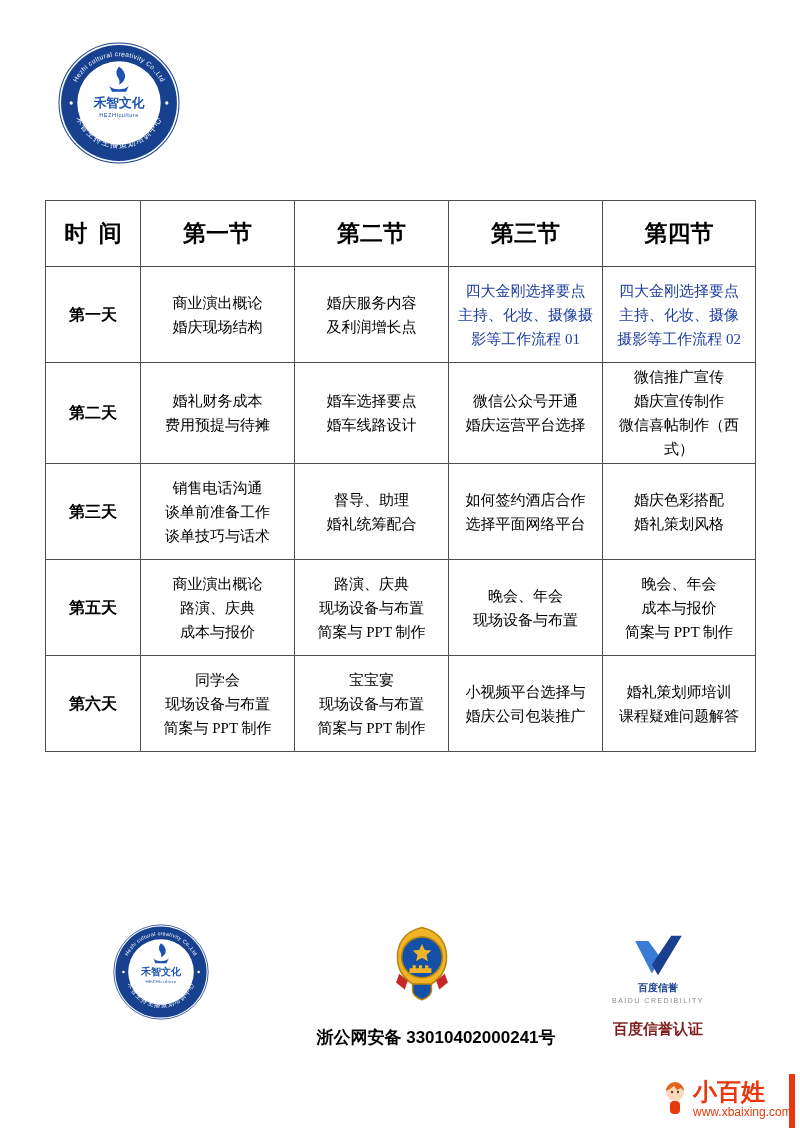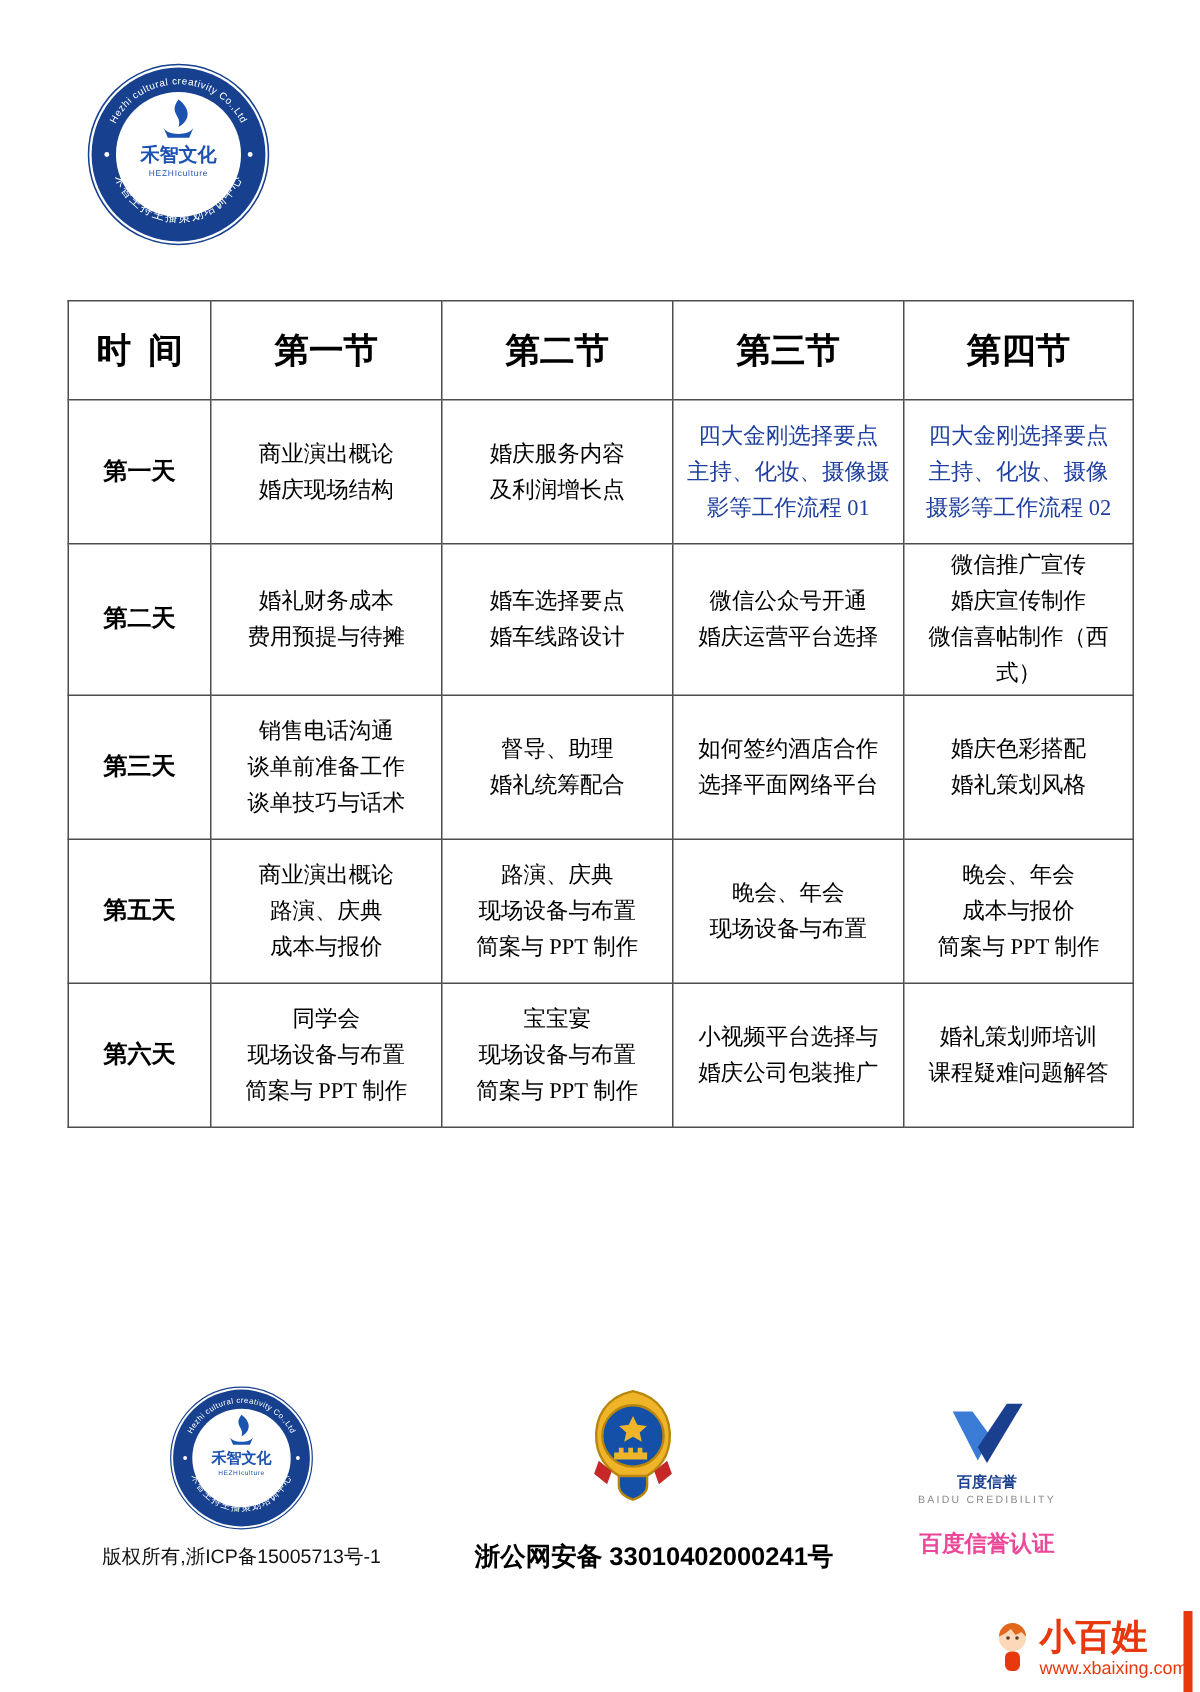--- a/index.html
+++ b/index.html
@@ -27,21 +27,21 @@
   .footer-logo { position:absolute; left:113px; top:924px; width:96px; height:96px; }
   .copyright { position:absolute; left:48px; top:1029px; width:226px; text-align:center;
                font-size:13px; color:#111; }
   .police-badge { position:absolute; left:389px; top:920px; width:66px; height:84px; }
   .police-record { position:absolute; left:311px; top:1026px; width:250px; text-align:center;
                    font-size:17px; font-weight:bold; color:#000; }
   .baidu { position:absolute; left:593px; top:934px; width:130px; text-align:center; }
   .baidu-logo { width:54px; height:44px; display:block; margin:0 auto; }
   .baidu-title { font-size:10px; font-weight:bold; color:var(--baidu-dark,#1a3f8f); margin-top:3px; }
   .baidu-sub { font-size:7px; color:#8a8a8a; letter-spacing:1.5px; margin-top:2px; }
-  .baidu-caption { font-size:15px; font-weight:bold; color:#ec4899; margin-top:16px; }
+  .baidu-caption { font-size:15px; font-weight:bold; color:#7f1d1d; margin-top:16px; }
 
   
   .watermark { position:absolute; left:660px; top:1078px; display:flex; align-items:center;
                gap:3px; color:var(--watermark-red,#e8380d); }
   .wm-mascot { width:30px; height:42px; }
   .wm-name { font-size:24px; font-weight:bold; line-height:26px; }
   .wm-url { font-size:12px; }
   .wm-bar { position:absolute; left:789px; top:1074px; width:6px; height:54px;
             background:var(--watermark-red,#e8380d); }
 </style>
@@ -158,21 +158,20 @@
 婚庆公司包装推广</td>
           <td class="cell">婚礼策划师培训
 课程疑难问题解答</td>
         </tr>
       </tbody>
   </table>
 
   <svg class="footer-logo" viewBox="0 0 120 120">
     <use href="#hezhi-logo"></use>
   </svg>
-  <div class="copyright">版权所有,浙ICP备15005713号-1</div>
 
   <svg class="police-badge" viewBox="0 0 84 96">
     <path d="M42,4 C19,9 9,26 11,47 C13,64 25,76 42,81 C59,76 71,64 73,47 C75,26 65,9 42,4 Z" fill="#f0b429" stroke="#b8860b" stroke-width="2"></path>
     <circle cx="42" cy="42" r="26" fill="#1550a8" stroke="#b8860b" stroke-width="2"></circle>
     <path d="M42,25 l3.6,7.6 8.2,0.9 -6.1,5.5 1.8,8 -7.5,-4.3 -7.5,4.3 1.8,-8 -6.1,-5.5 8.2,-0.9 Z" fill="#f0b429"></path>
     <path d="M26,56 h4 v-4 h4 v4 h4 v-4 h4 v4 h4 v-4 h4 v4 h4 v6 h-28 Z" fill="#f0b429"></path>
     <path d="M30,76 h24 v8 c0,6 -6,10 -12,12 c-6,-2 -12,-6 -12,-12 Z" fill="#1550a8" stroke="#b8860b" stroke-width="2"></path>
     <path d="M13,63 l11,9 -4,11 -11,-9 Z" fill="#c62828"></path>
     <path d="M71,63 l-11,9 4,11 11,-9 Z" fill="#c62828"></path>
   </svg>

